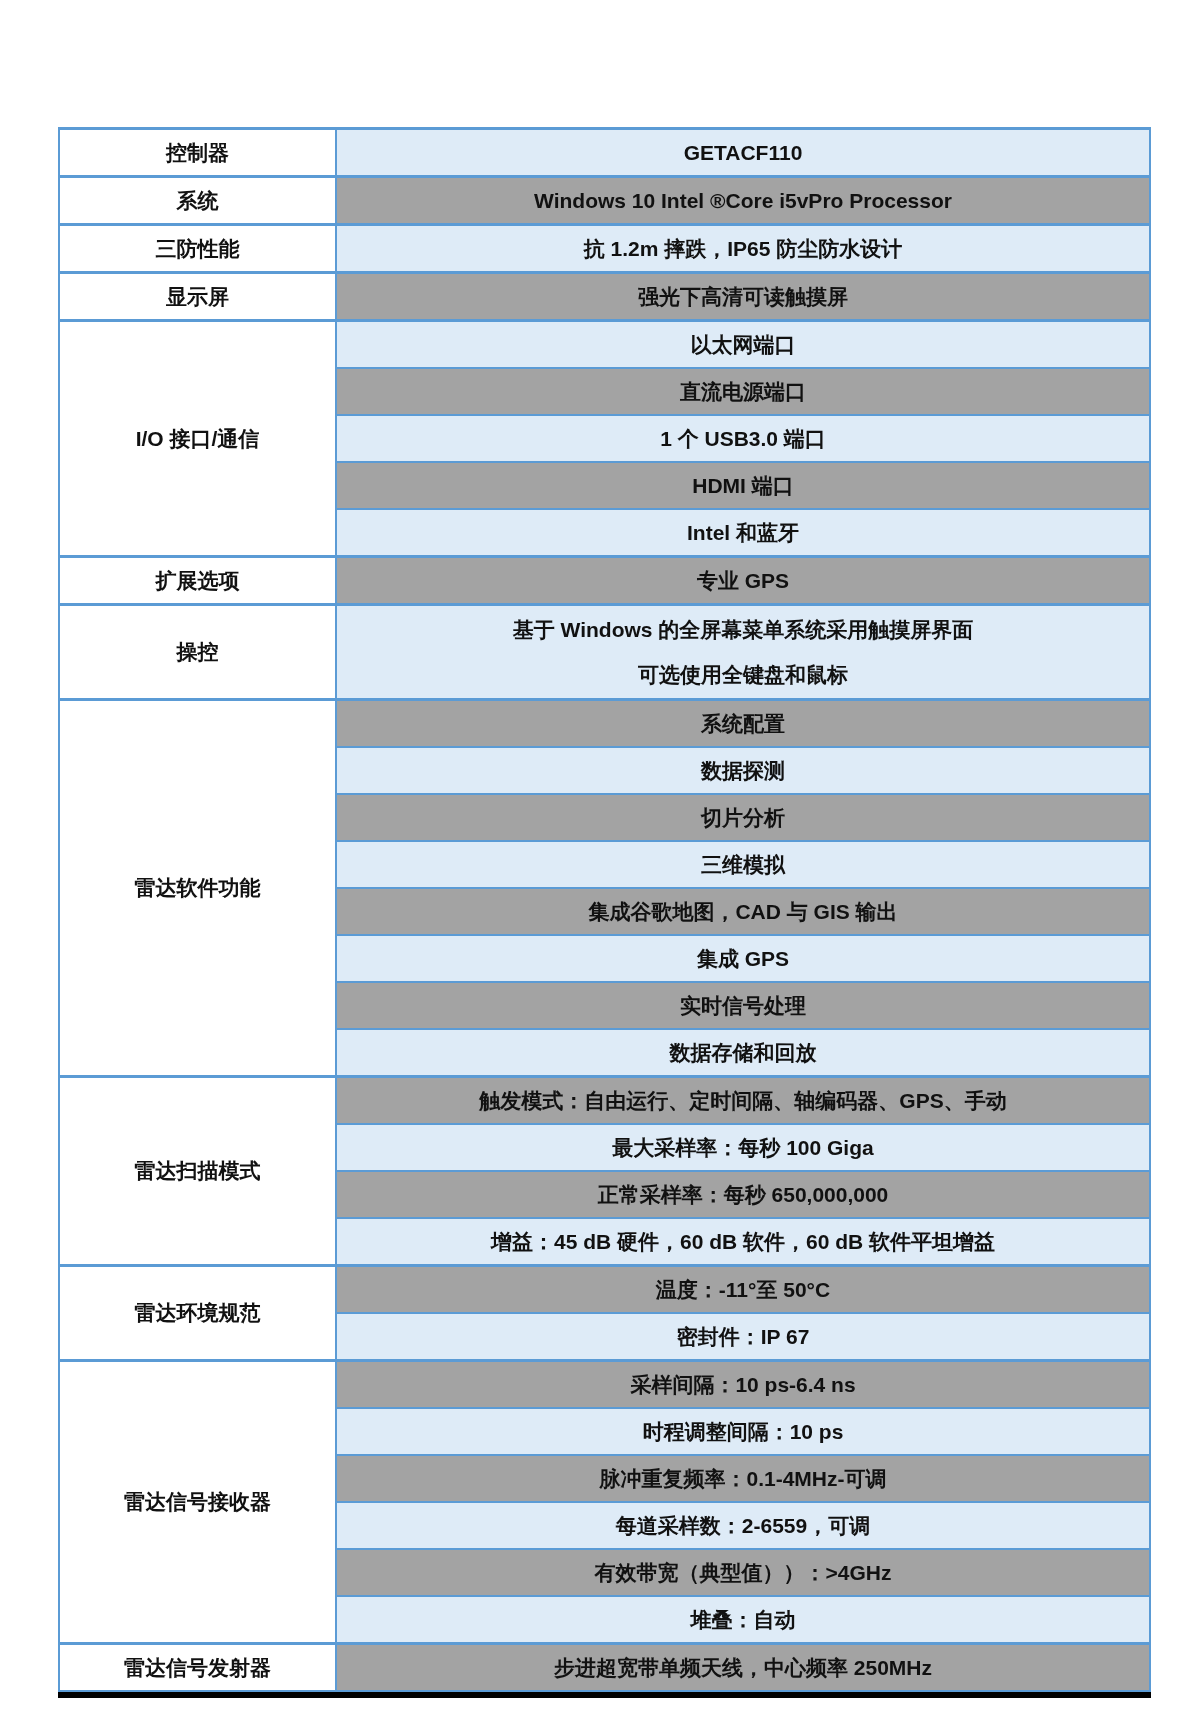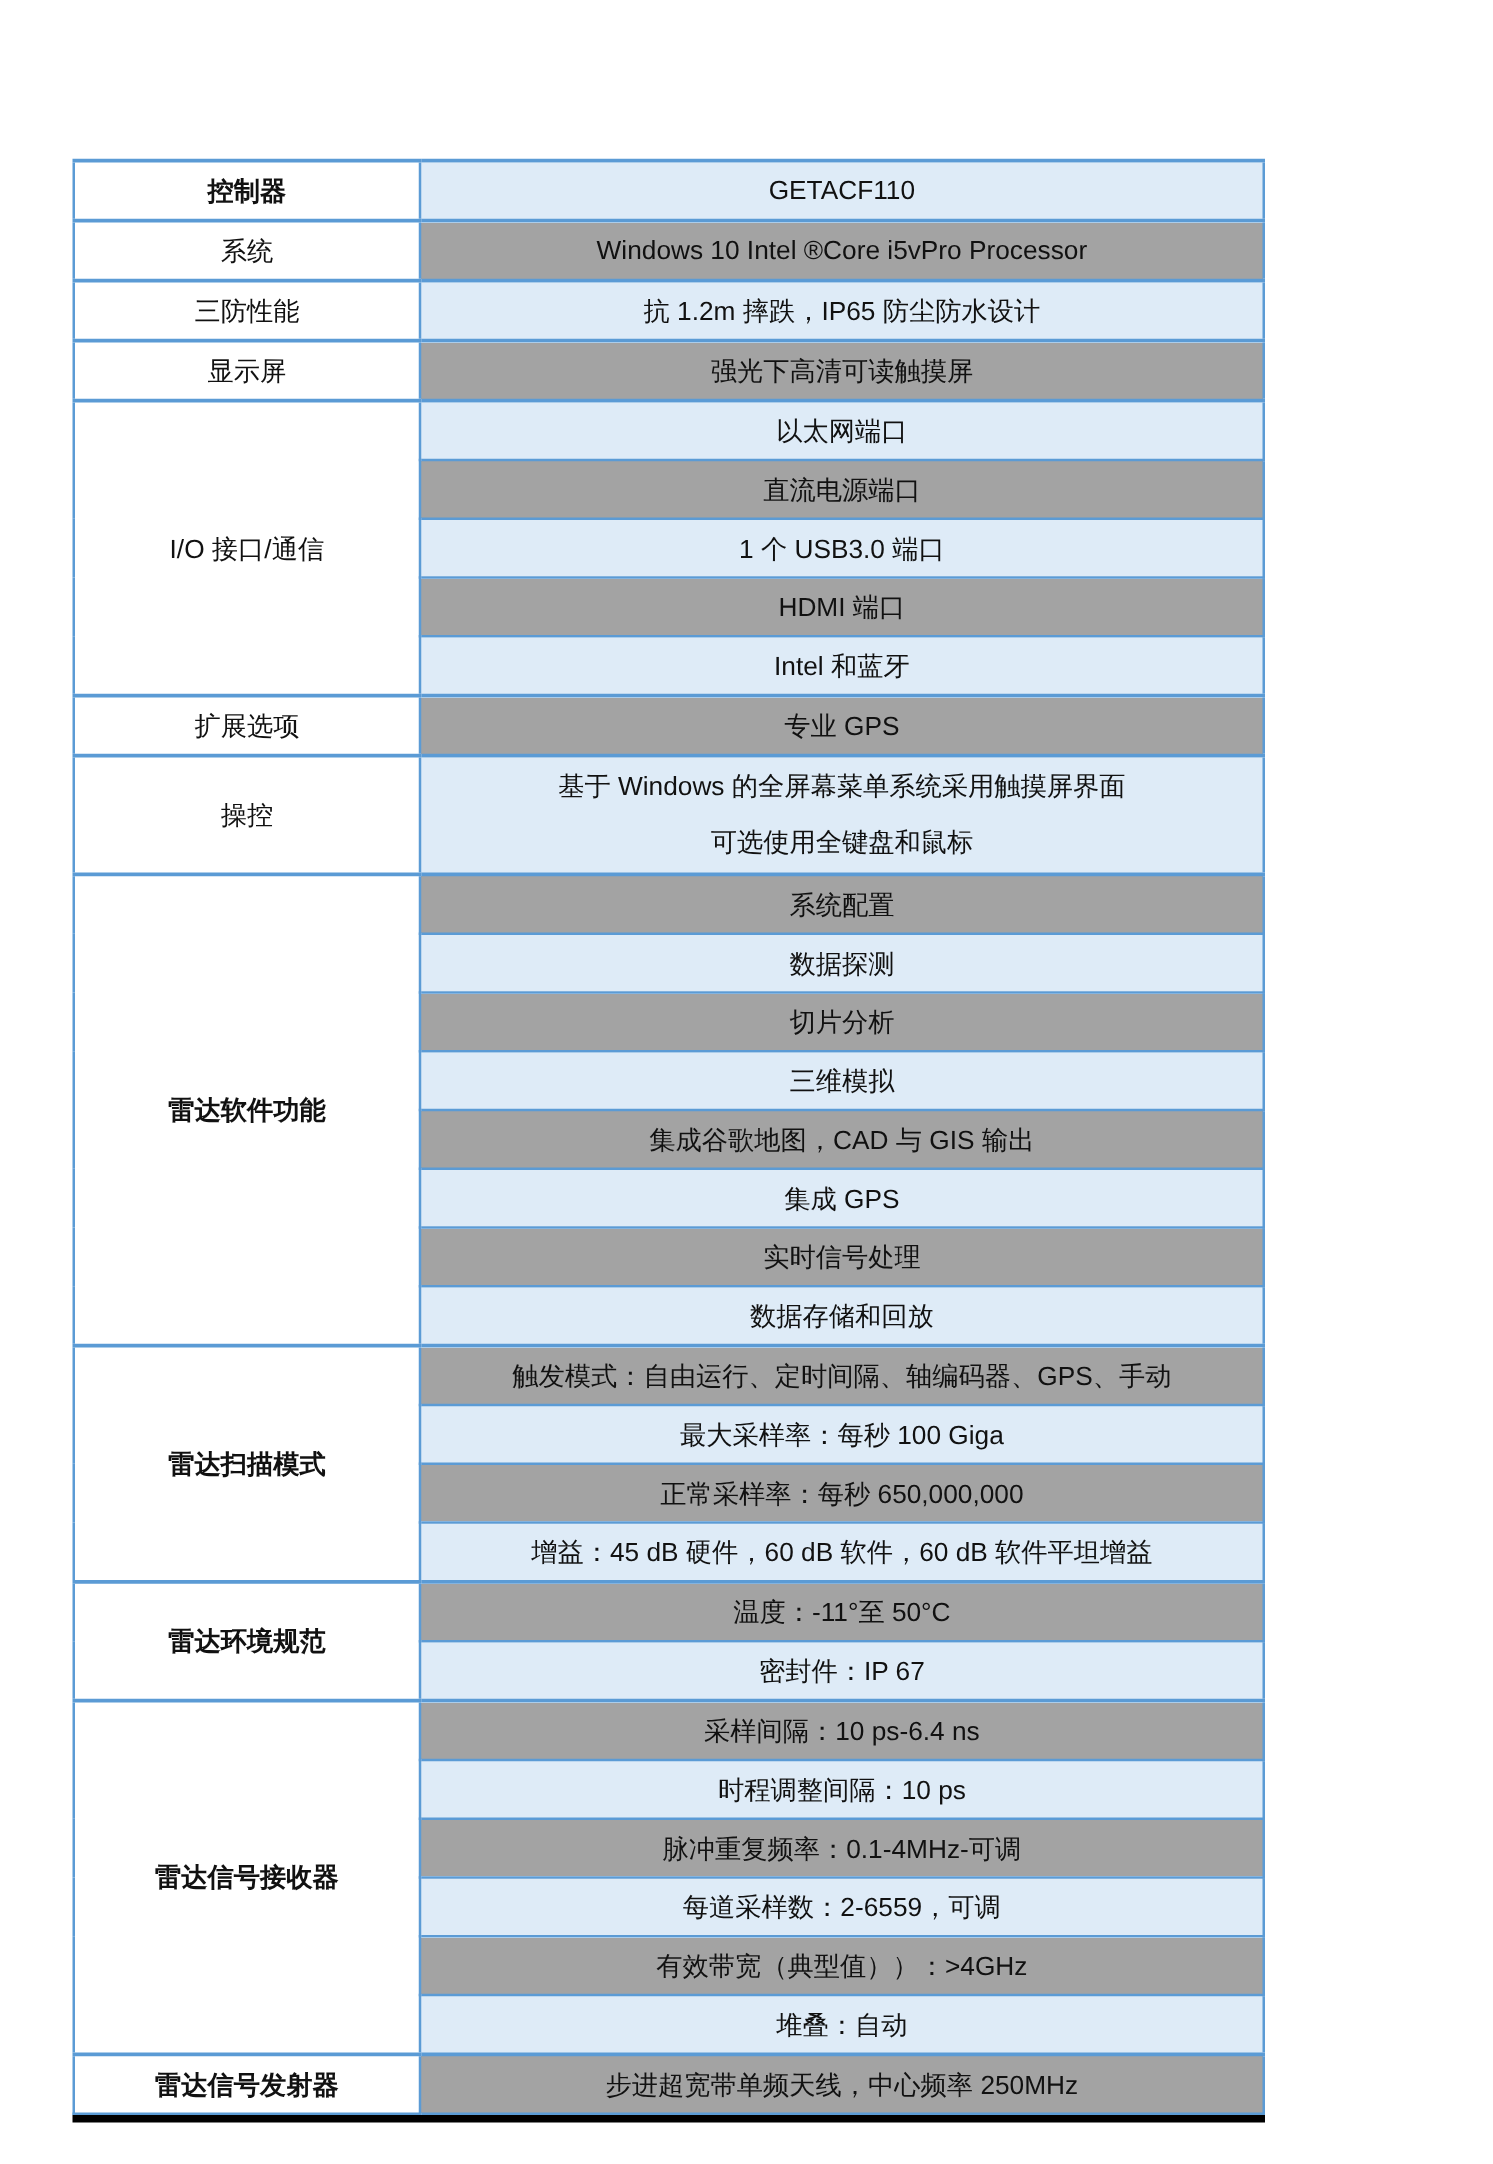--- a/index.html
+++ b/index.html
@@ -24,38 +24,39 @@
     margin: 0;
     font-size: 39px;
     font-weight: bold;
     letter-spacing: 2px;
     color: #000000;
   }
   .table-wrap {
     position: absolute;
     left: 58px;
     top: 127px;
-    width: 954px;
+    width: 1093px;
     border-bottom: 6px solid #000000;
   }
   table.spec {
     border-collapse: collapse;
     table-layout: fixed;
     width: 100%;
   }
   col.c-label { width: 277px; }
   table.spec td {
     border: 2px solid #5B9BD5;
     text-align: center;
     vertical-align: middle;
     font-size: 21px;
     height: 45px;
     padding: 0 8px;
     overflow: hidden;
     white-space: nowrap;
+    font-weight: bold;
   }
   tr.section-start td { border-top-width: 3px; }
   td.label-cell {
     background: #ffffff;
     font-weight: normal;
   }
   td.label-cell.bold { font-weight: bold; }
   td.value-cell { background: #a3a3a3; }
   td.value-cell.shaded { background: #DEEBF7; }
   td.value-cell.tall {

